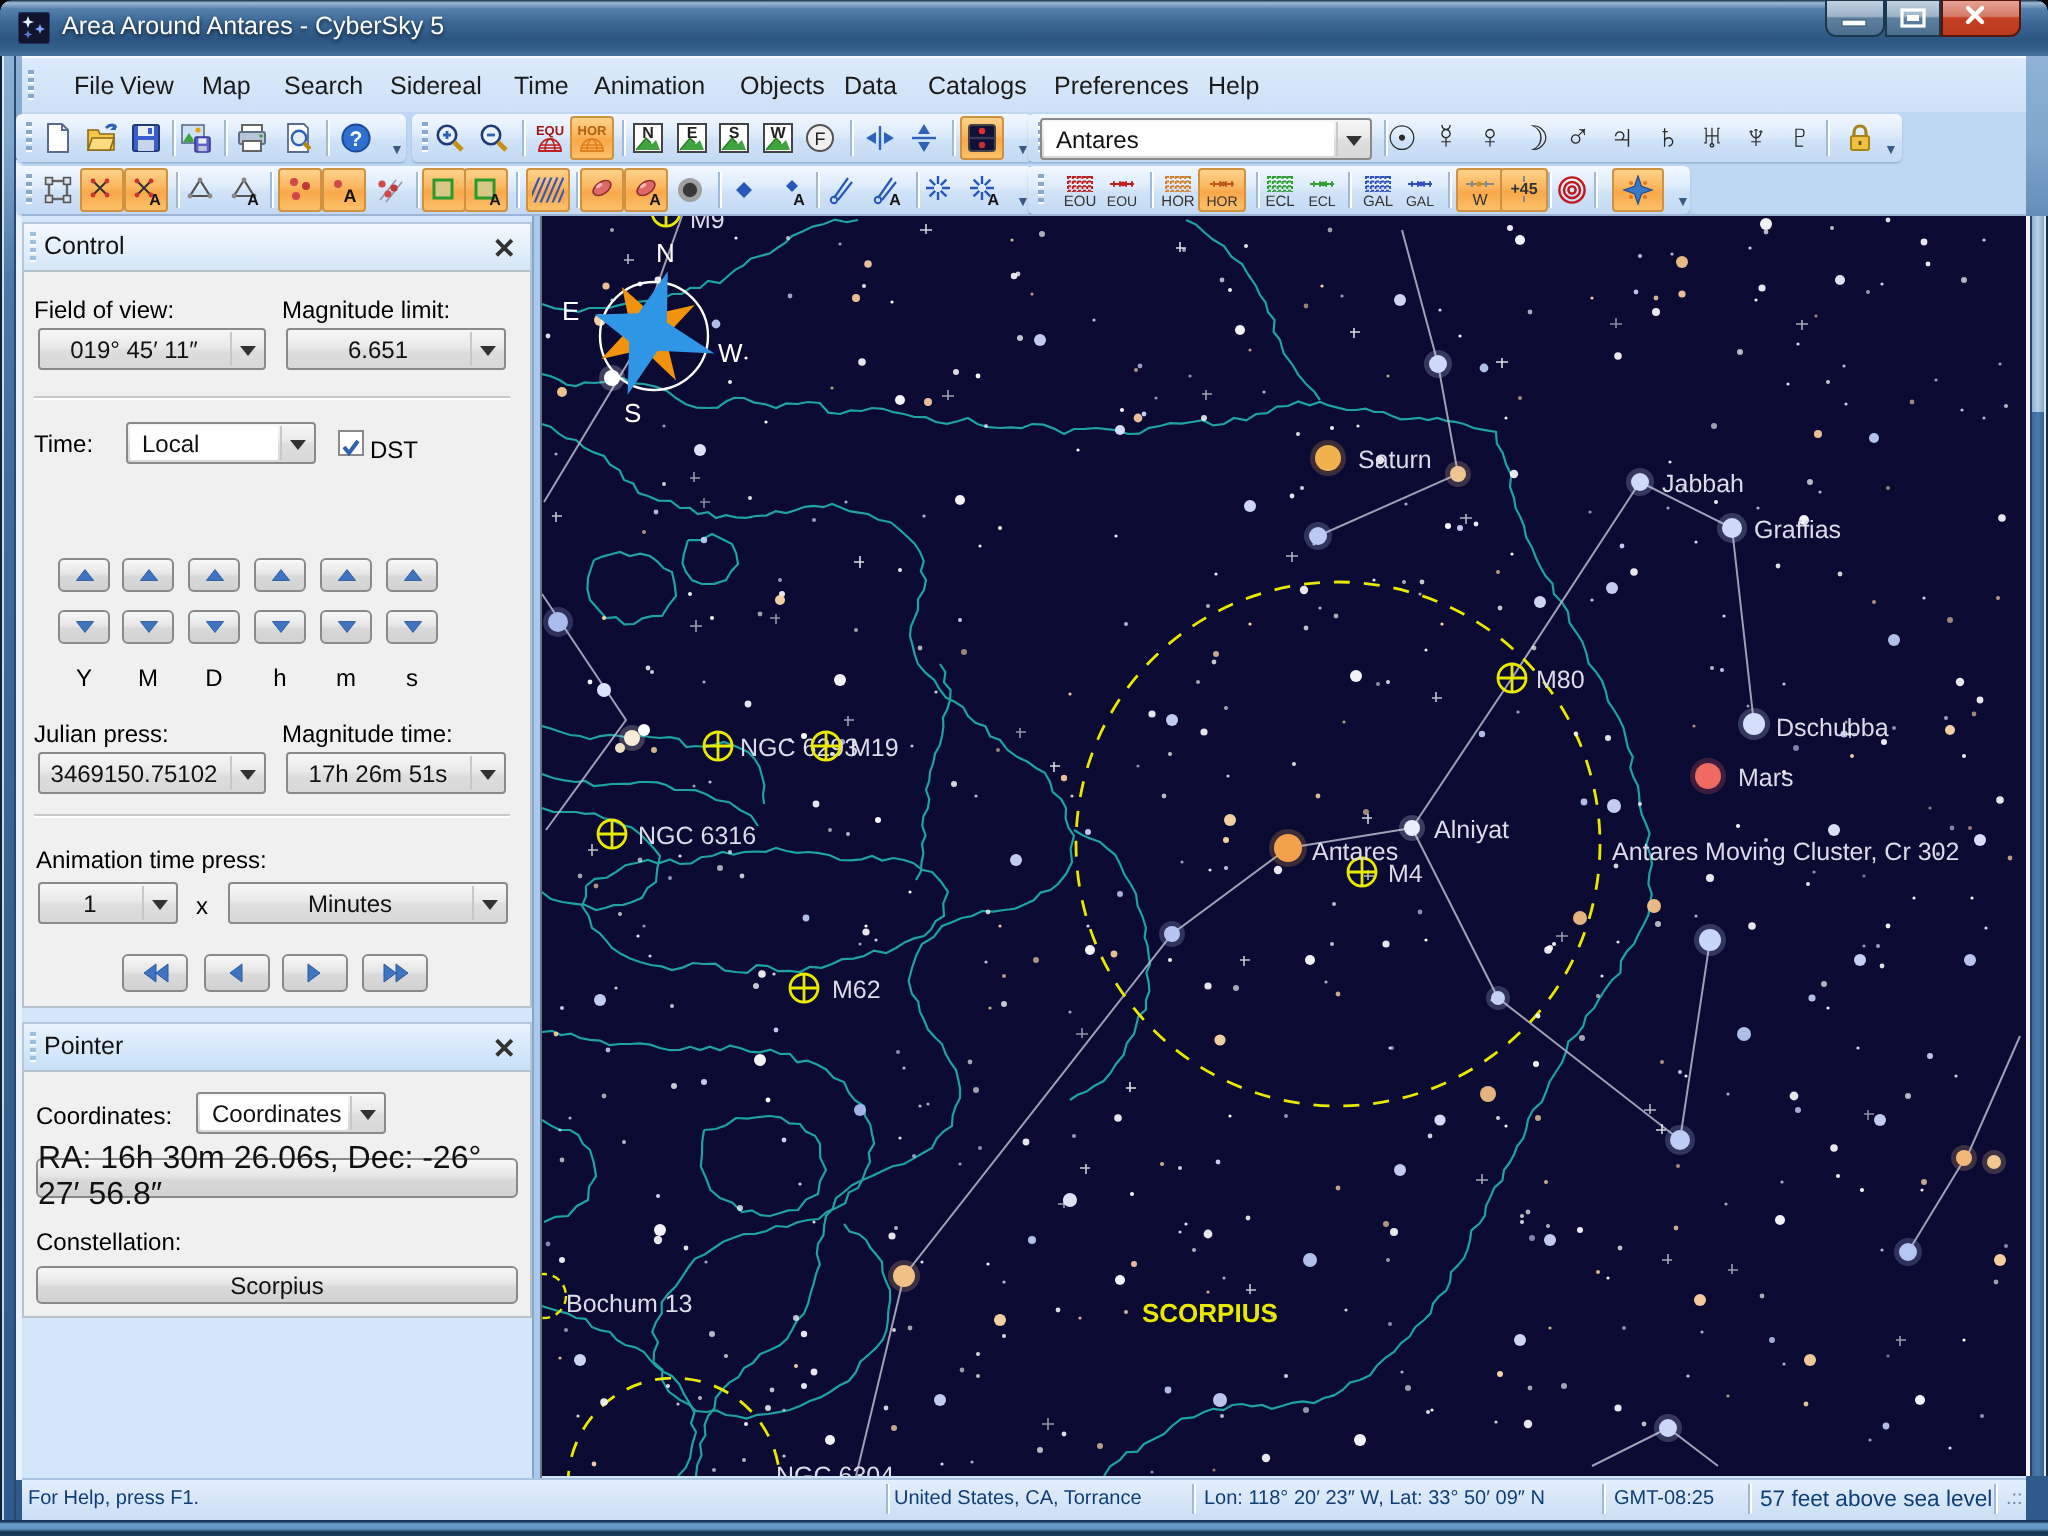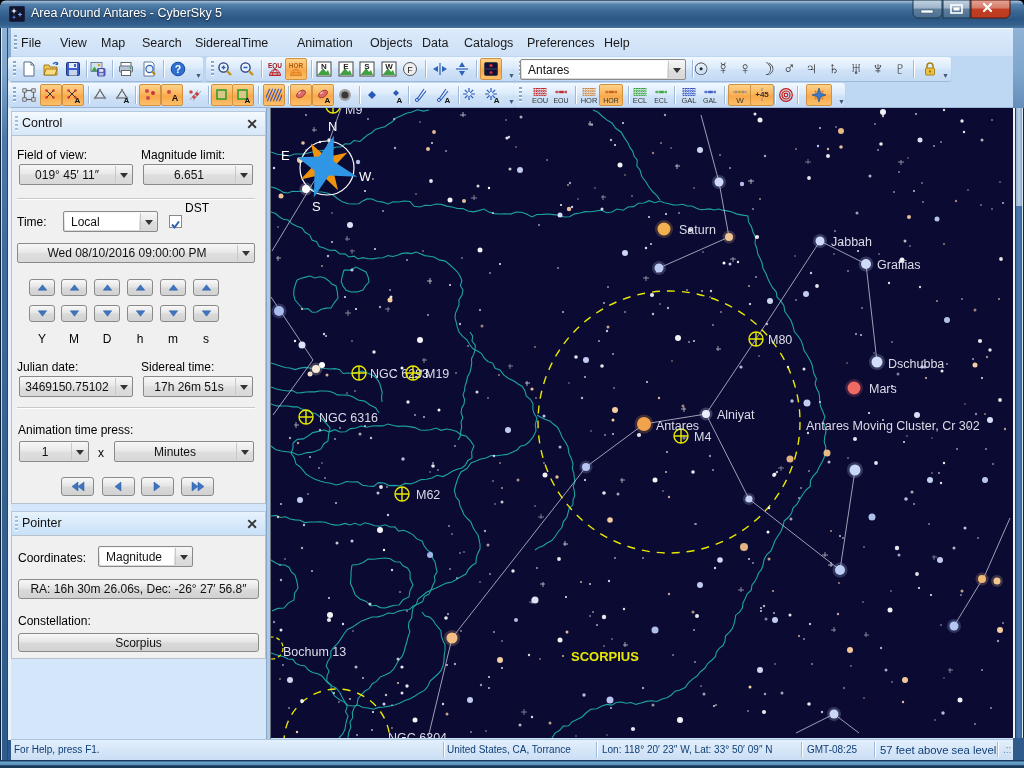--- a/index.html
+++ b/index.html
@@ -79,26 +79,26 @@
           <rect x="39" y="5" width="11" height="8" fill="none" stroke="#fff" stroke-width="1.6"></rect>
           <rect x="41.5" y="7.5" width="6" height="3" fill="#fff"></rect>
         </g>
   <path d="M72 4l7 7M79 4l-7 7" stroke="#fff" stroke-width="2.2" stroke-linecap="round"></path>
  </svg>
 </div>
 <div id="client">
 
 <div class="menu">
         <div class="grip" style="left:3px;top:6px"></div>
-        <span style="left:10px">File</span>
+        <span style="left:26px">File</span>
         <span style="left:49px">View</span>
         <span style="left:90px">Map</span>
         <span style="left:131px">Search</span>
         <span style="left:184px">Sidereal</span>
-        <span style="left:230px">Time</span>
+        <span style="left:246px">Time</span>
         <span style="left:286px">Animation</span>
         <span style="left:359px">Objects</span>
         <span style="left:411px">Data</span>
         <span style="left:453px">Catalogs</span>
         <span style="left:516px">Preferences</span>
         <span style="left:593px">Help</span>
       </div>
 <div class="tbrow" style="top:28px"></div>
       <div class="band" style="left:-3px;top:29px;width:195px"></div>
       <div class="band" style="left:195px;top:29px;width:310px"></div>
@@ -599,25 +599,21 @@
 <div class="abs" style="left:6px;top:170px;width:238px;height:1px;background:#c8c8c8;box-shadow:0 1px 0 #fff"></div>
 <div class="lbl" style="left:6px;top:187px">Time:</div>
 <div class="combo" style="left:52px;top:183px;width:95px;height:21px">
         <div class="tx txl">Local</div>
         <div class="arr"></div>
       </div>
 <div class="abs" style="left:158px;top:187px;width:13px;height:13px;background:#fff;border:1px solid #8a8a8a">
 <svg width="11" height="11" viewBox="0 0 11 11">
           <path d="M2 5.5l2.5 3L9 2.5" fill="none" stroke="#2f62ad" stroke-width="2"></path>
         </svg></div>
-<div class="lbl" style="left:174px;top:173px">DST</div>
-<div class="combo" style="left:6px;top:215px;width:238px;height:20px">
-        <div class="tx">Wed 08/10/2016 09:00:00 PM</div>
-        <div class="arr"></div>
-      </div>
+<div class="lbl" style="left:174px;top:190px">DST</div>
 <div class="wbtn" style="left:18px;top:251px;width:26px;height:17px">
         <svg width="11" height="7" viewBox="0 0 13 9">
           <path d="M6.5 1L12 8H1z" fill="#3f74c2" stroke="#2a5a9a" stroke-width="0.6"></path>
         </svg>
       </div>
       <div class="wbtn" style="left:18px;top:277px;width:26px;height:17px">
         <svg width="11" height="7" viewBox="0 0 13 9">
           <path d="M6.5 8L1 1h11z" fill="#3f74c2" stroke="#2a5a9a" stroke-width="0.6"></path>
         </svg>
       </div>
@@ -670,22 +666,22 @@
         <svg width="11" height="7" viewBox="0 0 13 9">
           <path d="M6.5 8L1 1h11z" fill="#3f74c2" stroke="#2a5a9a" stroke-width="0.6"></path>
         </svg>
       </div>
       <div class="lbl" style="left:0;top:304px;width:62px;text-align:center">Y</div>
       <div class="lbl" style="left:0;top:304px;width:126px;text-align:center">M</div>
       <div class="lbl" style="left:0;top:304px;width:192px;text-align:center">D</div>
       <div class="lbl" style="left:0;top:304px;width:258px;text-align:center">h</div>
       <div class="lbl" style="left:0;top:304px;width:324px;text-align:center">m</div>
       <div class="lbl" style="left:0;top:304px;width:390px;text-align:center">s</div>
-<div class="lbl" style="left:6px;top:332px">Julian date:</div>
-<div class="lbl" style="left:130px;top:332px">Sidereal time:</div>
+<div class="lbl" style="left:6px;top:332px">Julian press:</div>
+<div class="lbl" style="left:130px;top:332px">Magnitude time:</div>
 <div class="combo" style="left:8px;top:348px;width:114px;height:21px">
         <div class="tx">3469150.75102</div>
         <div class="arr"></div>
       </div>
 <div class="combo" style="left:132px;top:348px;width:110px;height:21px">
         <div class="tx">17h 26m 51s</div>
         <div class="arr"></div>
       </div>
 <div class="abs" style="left:6px;top:379px;width:238px;height:1px;background:#c8c8c8;box-shadow:0 1px 0 #fff"></div>
 <div class="lbl" style="left:7px;top:395px">Animation time press:</div>
@@ -727,24 +723,24 @@
         </svg>
       </div>
 <div class="hdr" style="left:0;top:483px;background:linear-gradient(#e8f3fd,#c8e0f8)">
         <div class="hgrip"></div>
         <span style="position:absolute;left:10px;top:4px">Pointer</span>
         <div class="x">✕</div>
       </div>
       <div class="pbody" style="left:0;top:507px;height:124px"></div>
 <div class="lbl" style="left:7px;top:523px">Coordinates:</div>
 <div class="combo" style="left:87px;top:518px;width:95px;height:21px">
-        <div class="tx txl">Magnitude</div>
+        <div class="tx txl">Coordinates</div>
         <div class="arr"></div>
       </div>
-<div class="wbtn" style="left:7px;top:551px;width:241px;height:20px;font-size:12px">RA: 16h 30m 26.06s, Dec: -26° 27′ 56.8″</div>
+<div class="wbtn" style="left:7px;top:551px;width:241px;height:20px;font-size:16px">RA: 16h 30m 26.06s, Dec: -26° 27′ 56.8″</div>
 <div class="lbl" style="left:7px;top:586px">Constellation:</div>
 <div class="wbtn" style="left:7px;top:605px;width:241px;height:19px;font-size:12px">Scorpius</div>
 <div class="abs" style="left:260px;top:80px;width:742px;height:630px"></div>
 <div class="abs" style="left:0;top:711px;width:1002px;height:21px;background:linear-gradient(#e3effc,#cadef4);border-top:1px solid #aac4e0">
         <div class="sbtxt" style="left:3px">For Help, press F1.</div>
         <div class="sbsep" style="left:432px"></div>
         <div class="sbtxt" style="left:436px">United States, CA, Torrance</div>
         <div class="sbsep" style="left:585px"></div>
         <div class="sbtxt" style="left:591px">Lon: 118° 20′ 23″ W, Lat: 33° 50′ 09″ N</div>
         <div class="sbsep" style="left:790px"></div>

